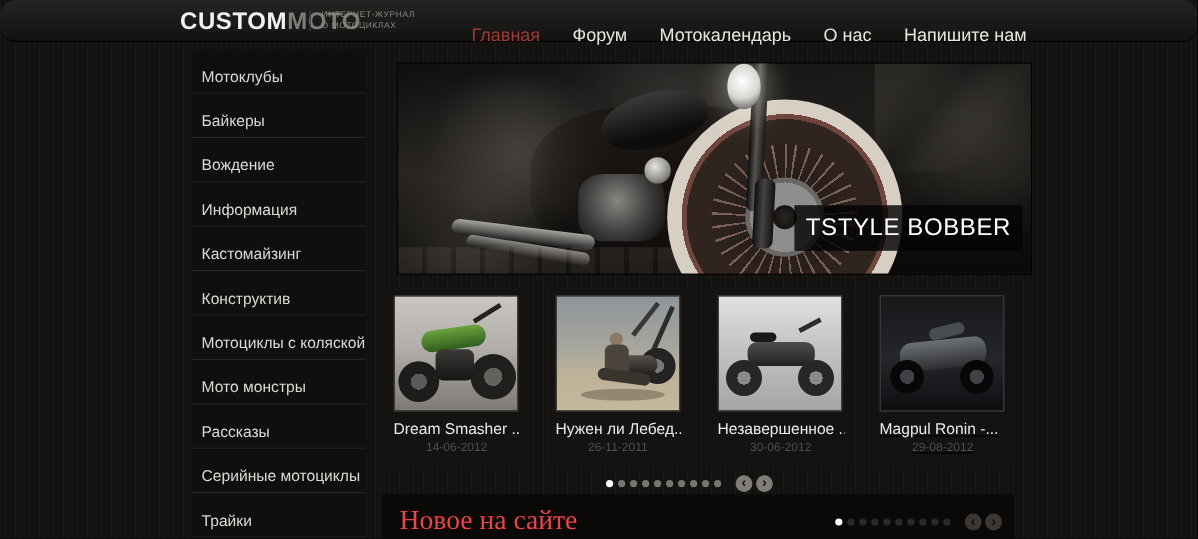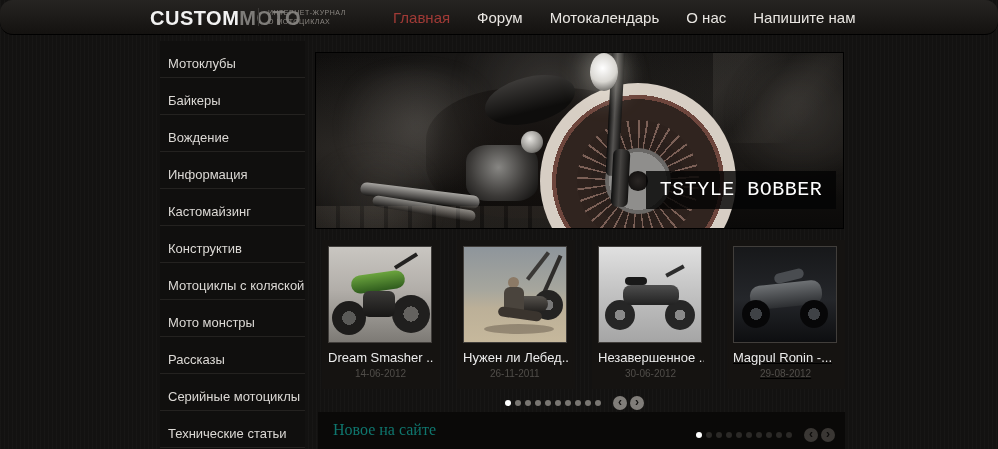--- a/index.html
+++ b/index.html
@@ -19,21 +19,21 @@
     border-radius:13px;
   }
   .logo { position:absolute; left:150px; top:7px; font-size:20px; font-weight:bold; letter-spacing:0.5px; }
   .logo .p1 { color:#f2f2f2; }
   .logo .p2 { color:#7e7c79; }
   .tagline {
     position:absolute; left:258px; top:8px; padding-left:9px;
     border-left:1px solid #3a3836;
     font-size:7px; line-height:9px; color:#8a8681; letter-spacing:0.5px; text-transform:uppercase;
   }
-  #main-nav { position:absolute; left:393px; top:0; height:35px; display:flex; align-items:center; gap:27px; }
+  #main-nav { position:absolute; left:393px; top:12px; height:35px; display:flex; align-items:center; gap:27px; }
   #main-nav .nav-item { font-size:15px; color:#e9e6e2; cursor:pointer; white-space:nowrap; }
   #main-nav .nav-item.active { color:#a03a36; }
 
   
   #sidebar {
     position:absolute; left:160px; top:41px; width:145px;
     background:#100f0e; padding:0 0 2px 0;
   }
   .searchbox {
     position:relative; margin:1px 1px 3px 1px; height:21px;
@@ -46,28 +46,27 @@
   .searchbox input::placeholder { color:#8d8a86; }
   .search-ic { position:absolute; right:4px; top:3px; width:13px; height:13px; }
   .menu-item {
     height:27px; line-height:26px; padding-left:8px;
     border-bottom:1px solid #242220;
     color:#dcd9d5; font-size:13px; cursor:pointer; white-space:nowrap; overflow:hidden;margin-top:10px;
   }
 
   
   #hero {
-    position:absolute; left:316px; top:53px; width:527px; height:175px; overflow:hidden;
+    position:absolute; left:332px; top:53px; width:527px; height:175px; overflow:hidden;
     background:
       radial-gradient(ellipse 260px 150px at 90% 25%, rgba(95,90,84,0.22), transparent 70%),
       radial-gradient(ellipse 230px 130px at 6% 55%, rgba(125,118,110,0.20), transparent 72%),
       radial-gradient(ellipse 320px 170px at 42% 15%, rgba(105,100,95,0.16), transparent 70%),
       linear-gradient(180deg,#100f0e 0%, #161412 55%, #0b0a09 100%);
     box-shadow:0 0 0 1px #000;
-    font-family:Liberation Mono, monospace;
   }
   .smoke { position:absolute; border-radius:50%; filter:blur(7px); }
   .s1 { left:6px;  top:14px;  width:190px; height:120px; background:radial-gradient(circle, rgba(150,145,138,0.30), transparent 70%); }
   .s2 { left:120px; top:-40px; width:230px; height:150px; background:radial-gradient(circle, rgba(130,125,120,0.22), transparent 70%); }
   .s3 { left:400px; top:0px;  width:170px; height:120px; background:radial-gradient(circle, rgba(120,116,110,0.20), transparent 70%); }
   .s4 { left:-20px; top:100px; width:160px; height:100px; background:radial-gradient(circle, rgba(140,132,122,0.18), transparent 70%); }
   .hero-mass { position:absolute; left:110px; top:35px; width:230px; height:130px; border-radius:40%; background:radial-gradient(circle, rgba(20,16,14,0.95), rgba(15,12,10,0.4) 75%, transparent); }
   .hero-tank { position:absolute; left:168px; top:24px; width:92px; height:46px; border-radius:50%; transform:rotate(-14deg); background:linear-gradient(180deg,#3d3b39,#0e0d0c 75%); }
   .hero-engine { position:absolute; left:150px; top:92px; width:72px; height:56px; border-radius:30%; background:radial-gradient(circle at 45% 40%, #878683, #3c3a38 55%, #141312 90%); }
   .hero-lamp { position:absolute; left:205px; top:78px; width:22px; height:22px; border-radius:50%; background:radial-gradient(circle at 40% 35%, #e7e5e1, #8f8d89 60%, #3a3836); }
@@ -149,21 +148,21 @@
     font-size:12px; line-height:13px; text-align:center; font-weight:bold; cursor:pointer;
   }
 
   
   #new-panel {
     position:absolute; left:318px; top:412px; width:527px; height:60px;
     background:#0a0908;
   }
   #new-title {
     position:absolute; left:15px; top:9px;
-    font-family:"Liberation Serif", serif; font-size:16px; color:#0f766e;
+    font-family:"Liberation Serif", serif; font-size:23px; color:#ef4444;
   }
   #new-pager { right:10px; top:16px; }
   #new-pager .dot { background:#2b2927; }
   #new-pager .dot.active { background:#ffffff; }
   #new-pager .arrow { background:#3a3734; color:#0c0b0a; }
 </style>
 </head>
 <body>
 
 <div id="page">
@@ -187,21 +186,20 @@
     <div class="menu-item">Мотоклубы</div>
     <div class="menu-item">Байкеры</div>
     <div class="menu-item">Вождение</div>
     <div class="menu-item">Информация</div>
     <div class="menu-item">Кастомайзинг</div>
     <div class="menu-item">Конструктив</div>
     <div class="menu-item">Мотоциклы с коляской</div>
     <div class="menu-item">Мото монстры</div>
     <div class="menu-item">Рассказы</div>
     <div class="menu-item">Серийные мотоциклы</div>
-    <div class="menu-item">Технические статьи</div>
     <div class="menu-item">Трайки</div>
     <div class="menu-item">Тюнинг</div>
   </div>
 
   <div id="hero">
     <div class="smoke s1"></div>
     <div class="smoke s2"></div>
     <div class="smoke s3"></div>
     <div class="smoke s4"></div>
     <div class="hero-garage"></div>

